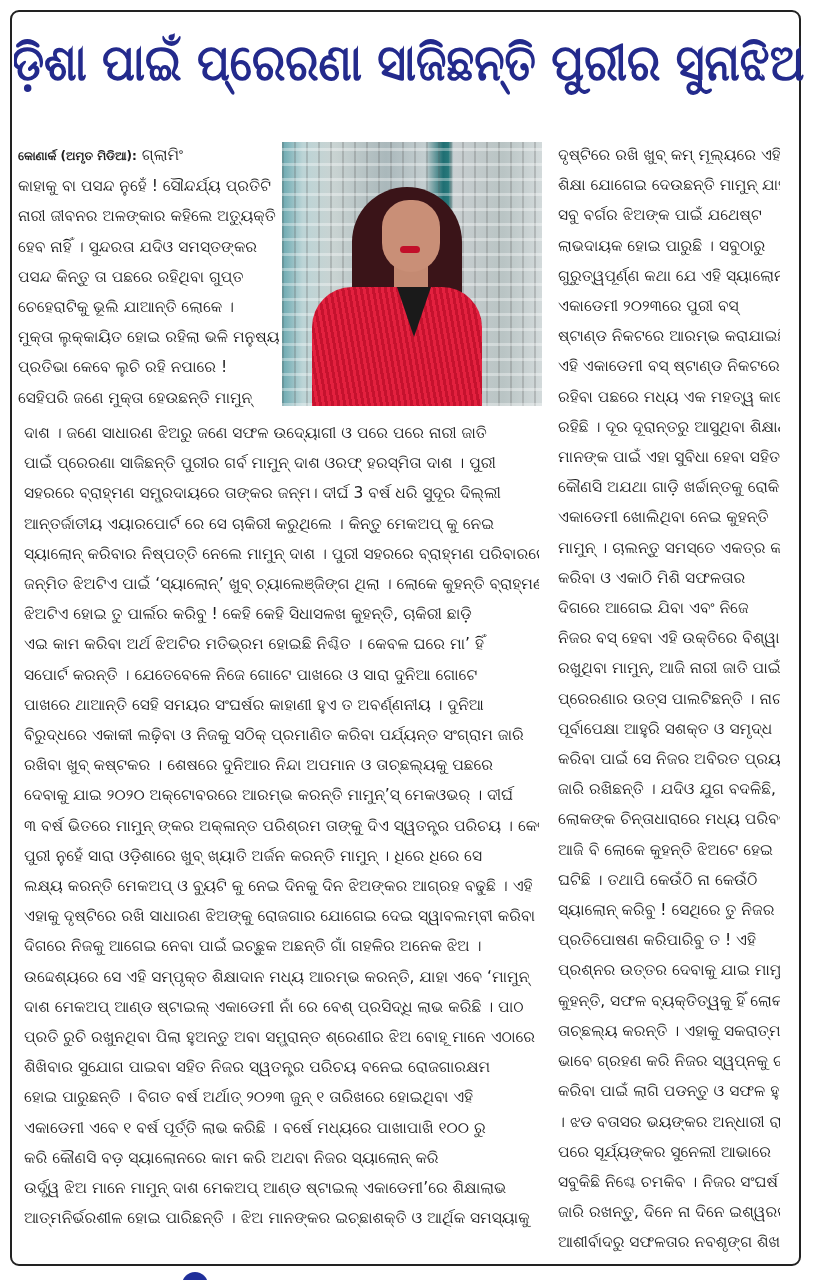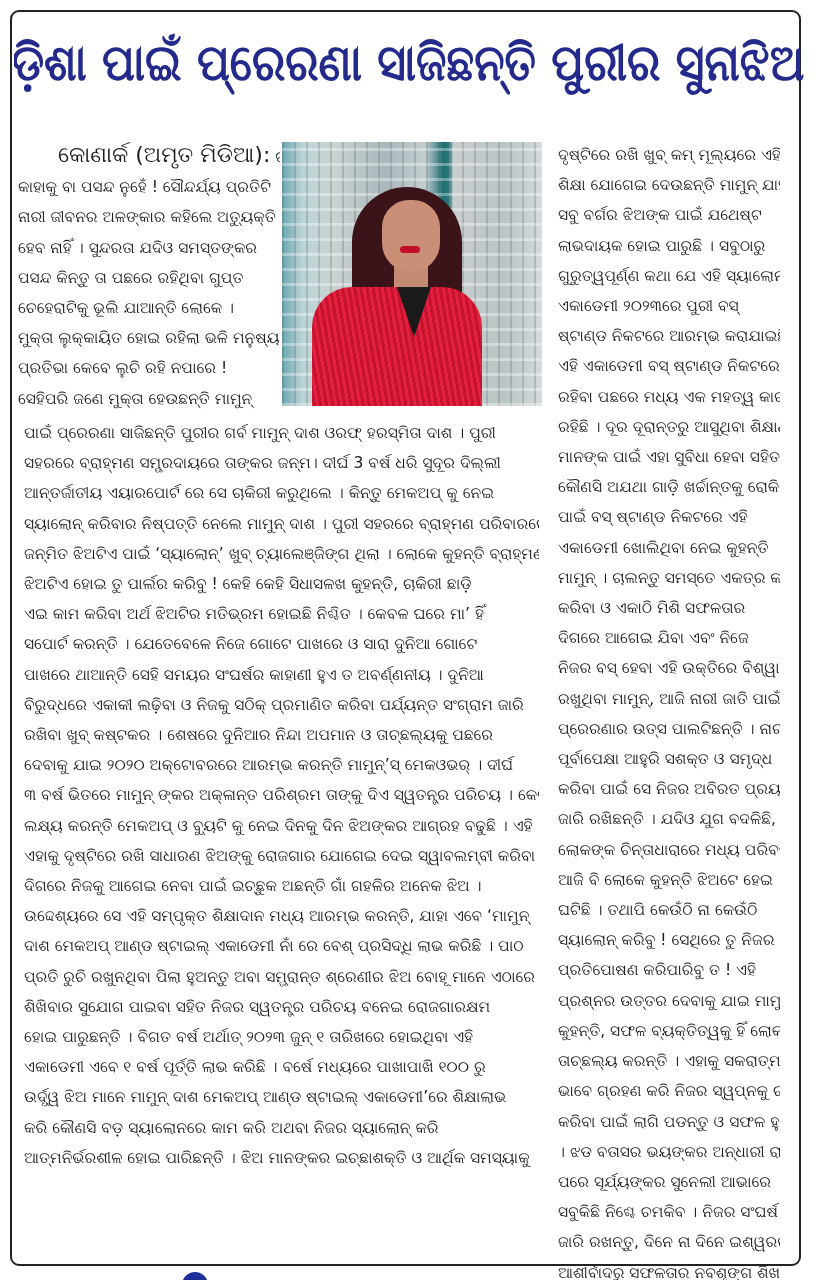--- a/index.html
+++ b/index.html
@@ -10,21 +10,21 @@
     }
     .headline {
       position: absolute; left: 14px; top: 18px; width: 790px; height: 90px;
       display: flex; align-items: center; justify-content: center;
       color: #232a8c; font-weight: bold; font-size: 44px; letter-spacing: 0px;
       white-space: nowrap; overflow: hidden; transform: scaleY(1.15);
       font-family: "DejaVu Sans", sans-serif;
     }
     .col-text { position: absolute; font-size: 15.5px; line-height: 30.2px; text-align: justify; color: #1c1c1c; }
     .intro { left: 18px; top: 140px; width: 262px; }
-    .intro .lead { font-weight: normal; font-size: 22px; margin-left: 40px; }
+    .intro .lead { font-weight: bold; font-size: 12px; }
     .body-wide { left: 24px; top: 418px; width: 515px; }
     .right-col { left: 558px; top: 140px; width: 222px; }
     .line { display: block; white-space: nowrap; overflow: hidden; }
     .photo {
       position: absolute; left: 282px; top: 142px; width: 260px; height: 264px; overflow: hidden;
       background: linear-gradient(90deg, #6aa8b0 0%, #bcd4d6 8%, #c9d3d2 20%, #aab8bb 40%, #c4ced0 55%, #1f6f73 62%, #27787a 64%, #c9cfd1 66%, #b9c4c4 85%, #d3dadb 100%);
     }
     .photo .grid {
       position: absolute; inset: 0;
       background-image:
@@ -62,61 +62,62 @@
   <div class="grid"></div>
   <div class="hair"></div>
   <div class="neck"></div>
   <div class="body"></div>
   <div class="vneck"></div>
   <div class="face"></div>
   <div class="lips"></div>
 </div>
 
 <div class="col-text body-wide">
+  <span class="line">ଦାଶ । ଜଣେ ସାଧାରଣ ଝିଅରୁ ଜଣେ ସଫଳ ଉଦ୍ୟୋଗୀ ଓ ପରେ ପରେ ନାରୀ ଜାତି</span>
   <span class="line">ପାଇଁ ପ୍ରେରଣା ସାଜିଛନ୍ତି ପୁରୀର ଗର୍ବ ମାମୁନ୍ ଦାଶ ଓରଫ୍ ହରସ୍ମିତା ଦାଶ । ପୁରୀ</span>
   <span class="line">ସହରରେ ବ୍ରାହ୍ମଣ ସମ୍ପ୍ରଦାୟରେ ତାଙ୍କର ଜନ୍ମ। ଦୀର୍ଘ 3 ବର୍ଷ ଧରି ସୁଦୂର ଦିଲ୍ଲୀ</span>
   <span class="line">ଆନ୍ତର୍ଜାତୀୟ ଏୟାରପୋର୍ଟ ରେ ସେ ଚାକିରୀ କରୁଥିଲେ । କିନ୍ତୁ ମେକଅପ୍ କୁ ନେଇ</span>
   <span class="line">ସ୍ୟାଲୋନ୍ କରିବାର ନିଷ୍ପତ୍ତି ନେଲେ ମାମୁନ୍ ଦାଶ । ପୁରୀ ସହରରେ ବ୍ରାହ୍ମଣ ପରିବାରରେ</span>
   <span class="line">ଜନ୍ମିତ ଝିଅଟିଏ ପାଇଁ ‘ସ୍ୟାଲୋନ୍’ ଖୁବ୍ ଚ୍ୟାଲେଞ୍ଜିଙ୍ଗ ଥିଲା । ଲୋକେ କୁହନ୍ତି ବ୍ରାହ୍ମଣ</span>
   <span class="line">ଝିଅଟିଏ ହୋଇ ତୁ ପାର୍ଲର କରିବୁ ! କେହି କେହି ସିଧାସଳଖ କୁହନ୍ତି, ଚାକିରୀ ଛାଡ଼ି</span>
   <span class="line">ଏଇ କାମ କରିବା ଅର୍ଥ ଝିଅଟିର ମତିଭ୍ରମ ହୋଇଛି ନିଶ୍ଚିତ । କେବଳ ଘରେ ମା’ ହିଁ</span>
   <span class="line">ସପୋର୍ଟ କରନ୍ତି । ଯେତେବେଳେ ନିଜେ ଗୋଟେ ପାଖରେ ଓ ସାରା ଦୁନିଆ ଗୋଟେ</span>
   <span class="line">ପାଖରେ ଥାଆନ୍ତି ସେହି ସମୟର ସଂଘର୍ଷର କାହାଣୀ ହୁଏ ତ ଅବର୍ଣ୍ଣନୀୟ । ଦୁନିଆ</span>
   <span class="line">ବିରୁଦ୍ଧରେ ଏକାକୀ ଲଢ଼ିବା ଓ ନିଜକୁ ସଠିକ୍ ପ୍ରମାଣିତ କରିବା ପର୍ଯ୍ୟନ୍ତ ସଂଗ୍ରାମ ଜାରି</span>
   <span class="line">ରଖିବା ଖୁବ୍ କଷ୍ଟକର । ଶେଷରେ ଦୁନିଆର ନିନ୍ଦା ଅପମାନ ଓ ତାଚ୍ଛଲ୍ୟକୁ ପଛରେ</span>
   <span class="line">ଦେବାକୁ ଯାଇ ୨୦୨୦ ଅକ୍ଟୋବରରେ ଆରମ୍ଭ କରନ୍ତି ମାମୁନ୍’ସ୍ ମେକଓଭର୍ । ଦୀର୍ଘ</span>
   <span class="line">୩ ବର୍ଷ ଭିତରେ ମାମୁନ୍ ଙ୍କର ଅକ୍ଳାନ୍ତ ପରିଶ୍ରମ ତାଙ୍କୁ ଦିଏ ସ୍ୱତନ୍ତ୍ର ପରିଚୟ । କେବଳ</span>
+  <span class="line">ପୁରୀ ନୁହେଁ ସାରା ଓଡ଼ିଶାରେ ଖୁବ୍ ଖ୍ୟାତି ଅର୍ଜନ କରନ୍ତି ମାମୁନ୍ । ଧିରେ ଧିରେ ସେ</span>
   <span class="line">ଲକ୍ଷ୍ୟ କରନ୍ତି ମେକଅପ୍ ଓ ବ୍ୟୁଟି କୁ ନେଇ ଦିନକୁ ଦିନ ଝିଅଙ୍କର ଆଗ୍ରହ ବଢୁଛି । ଏହି</span>
   <span class="line">ଏହାକୁ ଦୃଷ୍ଟିରେ ରଖି ସାଧାରଣ ଝିଅଙ୍କୁ ରୋଜଗାର ଯୋଗେଇ ଦେଇ ସ୍ୱାବଲମ୍ବୀ କରିବା</span>
   <span class="line">ଦିଗରେ ନିଜକୁ ଆଗେଇ ନେବା ପାଇଁ ଇଚ୍ଛୁକ ଅଛନ୍ତି ଗାଁ ଗହଳିର ଅନେକ ଝିଅ ।</span>
   <span class="line">ଉଦ୍ଦେଶ୍ୟରେ ସେ ଏହି ସମ୍ପୃକ୍ତ ଶିକ୍ଷାଦାନ ମଧ୍ୟ ଆରମ୍ଭ କରନ୍ତି, ଯାହା ଏବେ ‘ମାମୁନ୍</span>
   <span class="line">ଦାଶ ମେକଅପ୍ ଆଣ୍ଡ ଷ୍ଟାଇଲ୍ ଏକାଡେମୀ ନାଁ ରେ ବେଶ୍ ପ୍ରସିଦ୍ଧି ଲାଭ କରିଛି । ପାଠ</span>
   <span class="line">ପ୍ରତି ରୁଚି ରଖୁନଥିବା ପିଲା ହୁଅନ୍ତୁ ଅବା ସମ୍ଭ୍ରାନ୍ତ ଶ୍ରେଣୀର ଝିଅ ବୋହୂ ମାନେ ଏଠାରେ</span>
   <span class="line">ଶିଖିବାର ସୁଯୋଗ ପାଇବା ସହିତ ନିଜର ସ୍ୱତନ୍ତ୍ର ପରିଚୟ ବନେଇ ରୋଜଗାରକ୍ଷମ</span>
   <span class="line">ହୋଇ ପାରୁଛନ୍ତି । ବିଗତ ବର୍ଷ ଅର୍ଥାତ୍ ୨୦୨୩ ଜୁନ୍ ୧ ତାରିଖରେ ହୋଇଥିବା ଏହି</span>
   <span class="line">ଏକାଡେମୀ ଏବେ ୧ ବର୍ଷ ପୂର୍ତ୍ତି ଲାଭ କରିଛି । ବର୍ଷେ ମଧ୍ୟରେ ପାଖାପାଖି ୧୦୦ ରୁ</span>
+  <span class="line">କରି କୌଣସି ବଡ଼ ସ୍ୟାଲୋନରେ କାମ କରି ଅଥବା ନିଜର ସ୍ୟାଲୋନ୍ କରି</span>
   <span class="line">ଉର୍ଦ୍ଧ୍ୱ ଝିଅ ମାନେ ମାମୁନ୍ ଦାଶ ମେକଅପ୍ ଆଣ୍ଡ ଷ୍ଟାଇଲ୍ ଏକାଡେମୀ’ରେ ଶିକ୍ଷାଲାଭ</span>
-  <span class="line">କରି କୌଣସି ବଡ଼ ସ୍ୟାଲୋନରେ କାମ କରି ଅଥବା ନିଜର ସ୍ୟାଲୋନ୍ କରି</span>
   <span class="line">ଆତ୍ମନିର୍ଭରଶୀଳ ହୋଇ ପାରିଛନ୍ତି । ଝିଅ ମାନଙ୍କର ଇଚ୍ଛାଶକ୍ତି ଓ ଆର୍ଥିକ ସମସ୍ୟାକୁ</span>
 </div>
 
 <div class="col-text right-col">
   <span class="line">ଦୃଷ୍ଟିରେ ରଖି ଖୁବ୍ କମ୍ ମୂଲ୍ୟରେ ଏହି</span>
   <span class="line">ଶିକ୍ଷା ଯୋଗେଇ ଦେଉଛନ୍ତି ମାମୁନ୍ ଯାହା</span>
   <span class="line">ସବୁ ବର୍ଗର ଝିଅଙ୍କ ପାଇଁ ଯଥେଷ୍ଟ</span>
   <span class="line">ଲାଭଦାୟକ ହୋଇ ପାରୁଛି । ସବୁଠାରୁ</span>
   <span class="line">ଗୁରୁତ୍ୱପୂର୍ଣ୍ଣ କଥା ଯେ ଏହି ସ୍ୟାଲୋନ୍ ଓ</span>
   <span class="line">ଏକାଡେମୀ ୨୦୨୩ରେ ପୁରୀ ବସ୍</span>
   <span class="line">ଷ୍ଟାଣ୍ଡ ନିକଟରେ ଆରମ୍ଭ କରାଯାଇଛି ।</span>
   <span class="line">ଏହି ଏକାଡେମୀ ବସ୍ ଷ୍ଟାଣ୍ଡ ନିକଟରେ</span>
   <span class="line">ରହିବା ପଛରେ ମଧ୍ୟ ଏକ ମହତ୍ୱ କାରଣ</span>
   <span class="line">ରହିଛି । ଦୂର ଦୂରାନ୍ତରୁ ଆସୁଥିବା ଶିକ୍ଷାର୍ଥୀ</span>
   <span class="line">ମାନଙ୍କ ପାଇଁ ଏହା ସୁବିଧା ହେବା ସହିତ</span>
   <span class="line">କୌଣସି ଅଯଥା ଗାଡ଼ି ଖର୍ଚ୍ଚାନ୍ତକୁ ରୋକିବା</span>
-  <span class="line">ପାଇଁ ବସ୍ ଷ୍ଟାଣ୍ଡ ନିକଟରେ ଏହି</span>
   <span class="line">ଏକାଡେମୀ ଖୋଲିଥିବା ନେଇ କୁହନ୍ତି</span>
   <span class="line">ମାମୁନ୍ । ଚାଲନ୍ତୁ ସମସ୍ତେ ଏକତ୍ର କାମ</span>
   <span class="line">କରିବା ଓ ଏକାଠି ମିଶି ସଫଳତାର</span>
   <span class="line">ଦିଗରେ ଆଗେଇ ଯିବା ଏବଂ ନିଜେ</span>
   <span class="line">ନିଜର ବସ୍ ହେବା ଏହି ଉକ୍ତିରେ ବିଶ୍ୱାସ</span>
   <span class="line">ରଖୁଥିବା ମାମୁନ୍, ଆଜି ନାରୀ ଜାତି ପାଇଁ</span>
   <span class="line">ପ୍ରେରଣାର ଉତ୍ସ ପାଲଟିଛନ୍ତି । ନାରୀଙ୍କୁ</span>
   <span class="line">ପୂର୍ବାପେକ୍ଷା ଆହୁରି ସଶକ୍ତ ଓ ସମୃଦ୍ଧ</span>
   <span class="line">କରିବା ପାଇଁ ସେ ନିଜର ଅବିରତ ପ୍ରୟାସ</span>
   <span class="line">ଜାରି ରଖିଛନ୍ତି । ଯଦିଓ ଯୁଗ ବଦଳିଛି,</span>

